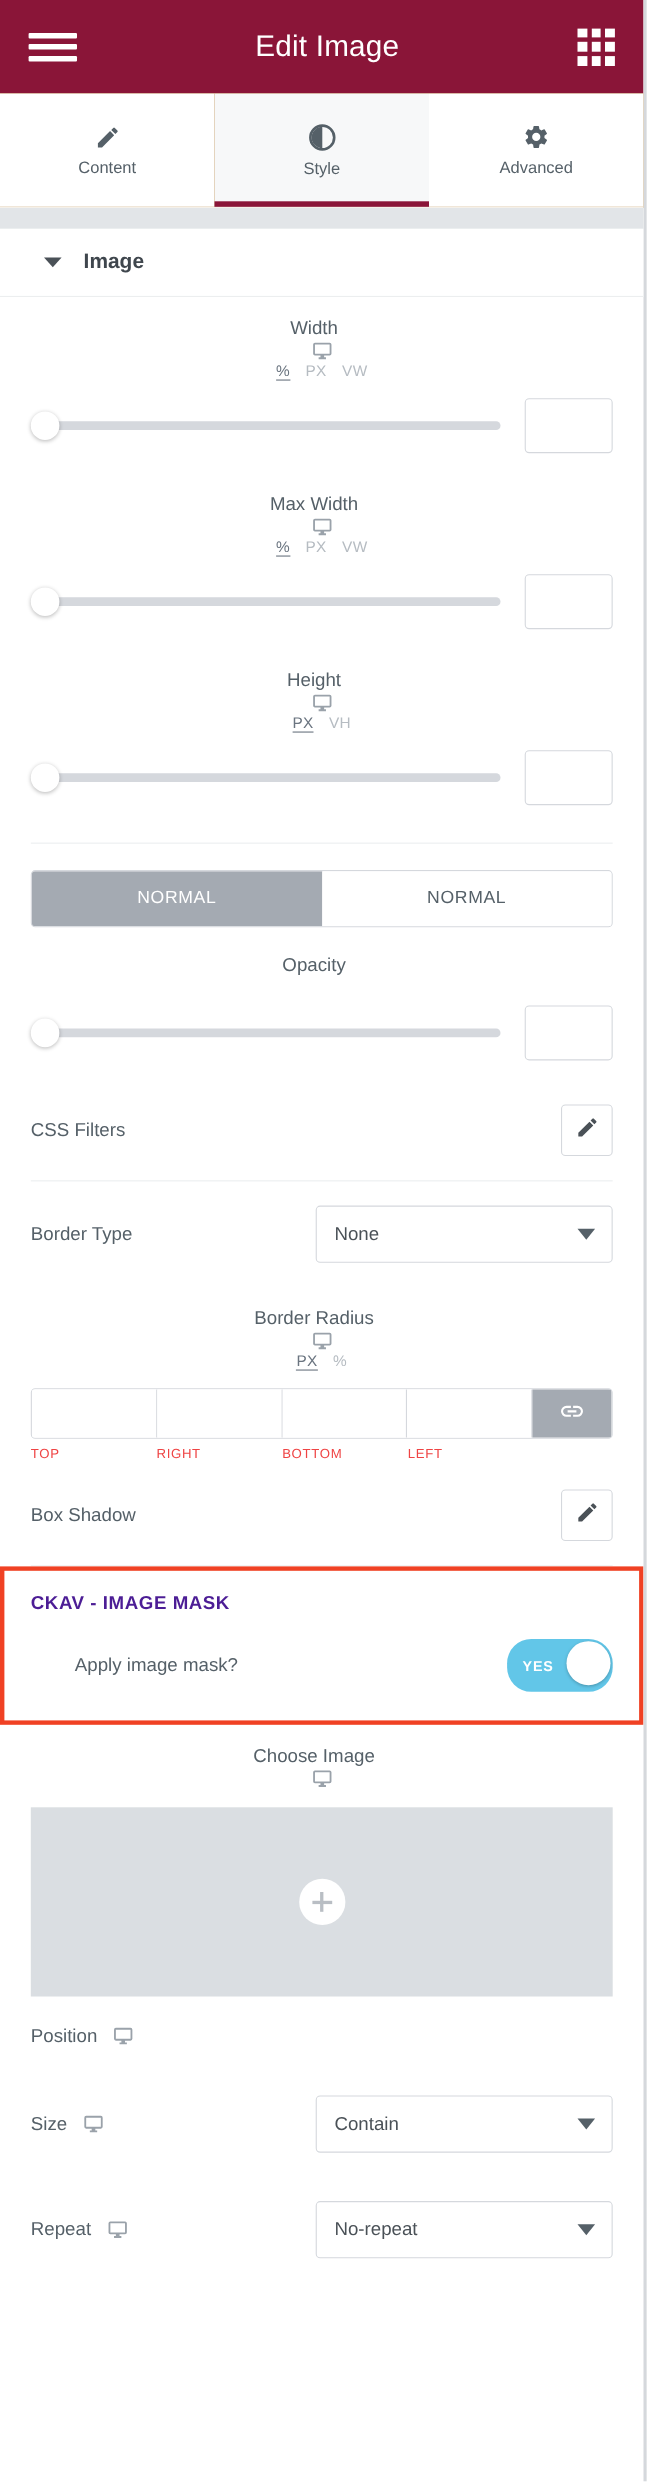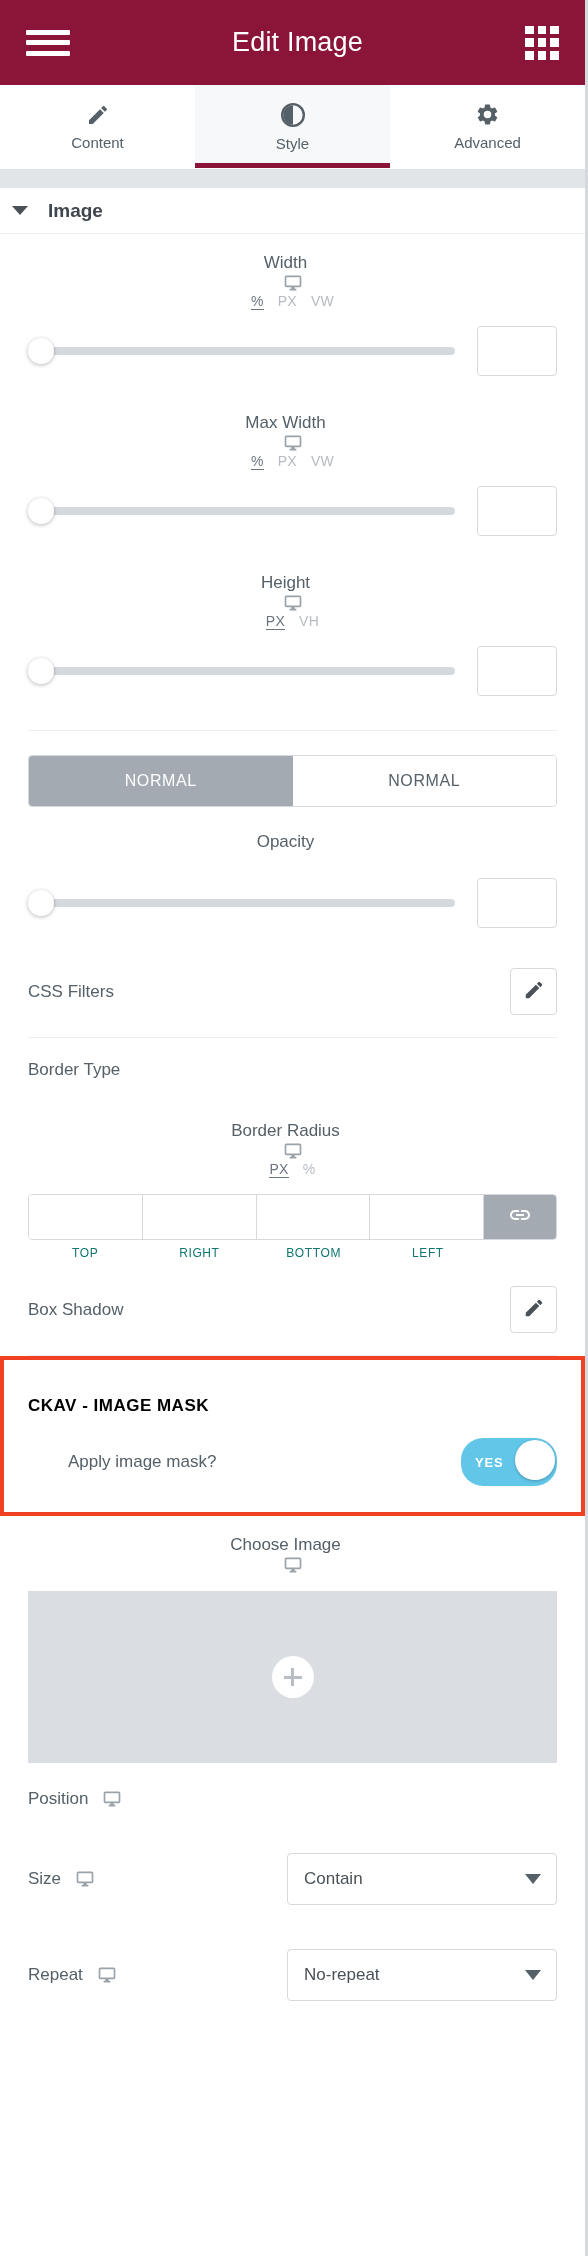--- a/index.html
+++ b/index.html
@@ -36,21 +36,21 @@
     font-weight: 400;
     letter-spacing: .2px;
     flex: 1;
     text-align: center;
   }
   .grid-icon { width: 34px; height: 34px; display: grid; grid-template-columns: repeat(3,1fr); grid-template-rows: repeat(3,1fr); gap: 4px; cursor: pointer; }
   .grid-icon i { display: block; background: #ffffff; width: 100%; height: 100%; }
 
   
   .tabs {
-    height: 84px;
+    height: 104px;
     display: flex;
     background: #a16207;
     border-bottom: 1px solid #ffffff;
   }
   .tab {
     flex: 1;
     display: flex;
     flex-direction: column;
     align-items: center;
     justify-content: center;
@@ -68,24 +68,24 @@
     background: #8a1538;
   }
   .tab-label { font-size: 15px; color: #556068; }
   .tab svg { display: block; }
 
   
   .grey-bar { height: 19px; background: #e2e5e8; }
 
   
   .section-head {
-    height: 46px;
-    display: flex;
-    align-items: center;
-    padding: 0 12px;
+    height: 62px;
+    display: flex;
+    align-items: center;
+    padding: 0 40px;
     gap: 20px;
     border-bottom: 1px solid #eceeef;
     background: #ffffff;
     cursor: pointer;
   }
   .caret { width: 0; height: 0; border-left: 8px solid transparent; border-right: 8px solid transparent; border-top: 9px solid #4a5157; }
   .section-title { font-size: 19px; font-weight: bold; color: #3f464d; }
 
   
   .block { padding: 0 28px; }
@@ -254,40 +254,39 @@
     align-items: center;
     justify-content: center;
     cursor: pointer;
   }
   .dims-labels {
     display: flex;
     margin-top: 6px;
   }
   .dims-labels span {
     flex: 1;
-    text-align: center;
     font-size: 12px;
     letter-spacing: .6px;
-    color: #0f766e;
+    color: #ef4444;
   }
   .dims-labels .pad { width: 72px; flex: none; }
 
   
   .ckav {
     border: 4px solid #f04124;
     margin: 0;
     background: #ffffff;
     padding: 0 24px 18px;
   }
   .ckav-title {
     font-size: 17px;
     font-weight: bold;
     letter-spacing: .5px;
-    color: #000000;
-    padding: 36px 0 4px;
+    color: #4c1d95;
+    padding: 20px 0 4px;
   }
   .ckav-row {
     display: flex;
     align-items: center;
     padding: 18px 0 8px;
     margin-left: 40px;
   }
   .ckav-row .ctrl-label { font-size: 17px; }
   .toggle {
     width: 96px; height: 48px;
@@ -512,20 +511,24 @@
         </span>
       </span>
     </div>
     <div class="divider-full"></div>
   </div>
 
   <div class="block">
     <div class="row-flex">
       <span class="ctrl-label">Border Type</span>
       <span class="spacer"></span>
+      <span class="select-wrap">
+        <span class="select-box">None</span>
+        <span class="select-caret"></span>
+      </span>
     </div>
 
     <div class="ctrl">
       <div class="ctrl-head">
         <span class="ctrl-label">Border Radius</span>
         <span class="dev-icon">
           <svg width="20" height="20" viewBox="0 0 24 24">
               <path fill="#9aa2aa" d="M20 3H4a2 2 0 0 0-2 2v10a2 2 0 0 0 2 2h6v2H8v2h8v-2h-2v-2h6a2 2 0 0 0 2-2V5a2 2 0 0 0-2-2zm0 12H4V5h16v10z"></path>
             </svg>
         </span>

